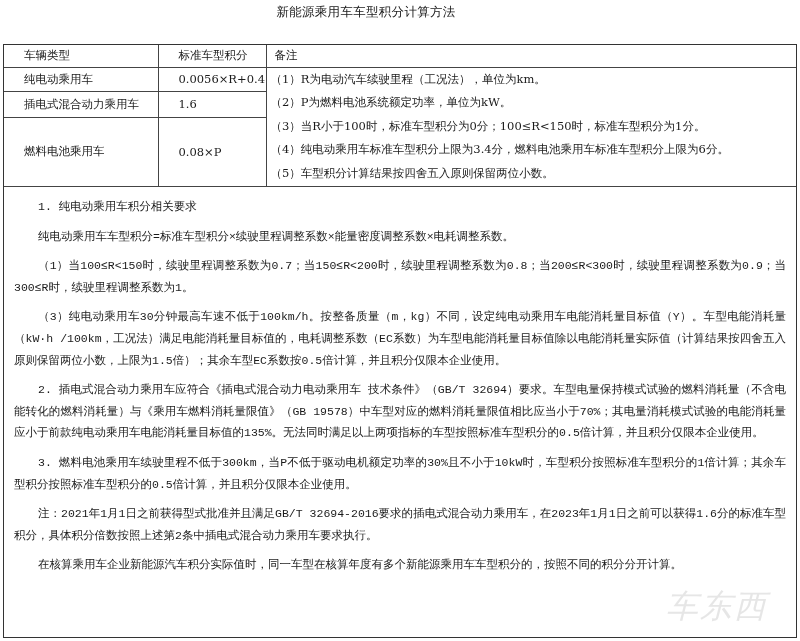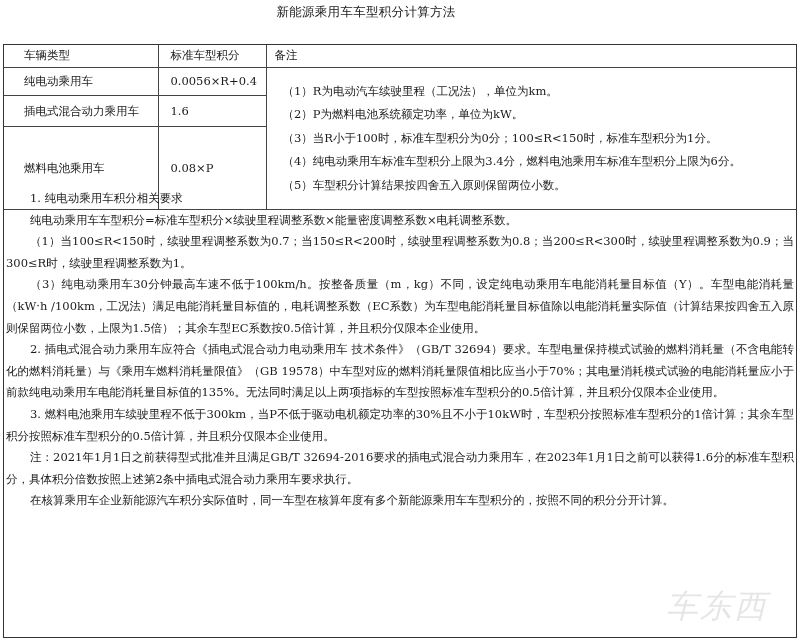--- a/index.html
+++ b/index.html
@@ -21,29 +21,29 @@
     border-collapse: collapse; table-layout: fixed;
     font-size: 11.5px;
   }
   table.grid td {
     border: 1px solid #444; padding: 0 0 0 20px; vertical-align: middle;
     white-space: nowrap; overflow: hidden;
   }
   table.grid tr td:first-child { border-left: none; }
   table.grid tr td:last-child { border-right: none; }
   table.grid tr:first-child td { border-top: none; }
-  table.grid td.col2 { padding-left: 12px; }
+  table.grid td.col2 { padding-left: 20px; }
   table.grid td.col3 { padding-left: 20px; }
   .note-line { height: 23.5px; line-height: 23.5px; padding-left: 8px; }
   .note-line.first { padding-left: 4px; }
   .body {
     position: absolute; left: 0; top: 141px; width: 788px;
     font-size: 11.5px; line-height: 21.6px; padding: 2px 0 0 2px;
   }
-  .body p { margin: 0; text-align: justify; text-align-last: left; }
+  .body p { margin: 8px; text-align: justify; text-align-last: left; font-family: Liberation Mono, monospace; }
   .body p.indent { text-indent: 24px; }
   .watermark {
     position: absolute; right: 28px; bottom: 8px;
     font-family: "DejaVu Sans", sans-serif; font-size: 32px; font-weight: normal;
     color: rgba(210,210,210,0.55); font-style: italic; letter-spacing: 2px;
   }
 </style>
 </head>
 <body>
 
@@ -58,21 +58,21 @@
     </colgroup>
     <tbody>
         <tr style="height:22px">
       <td>车辆类型</td>
       <td class="col2">标准车型积分</td>
       <td class="col3" style="padding-left:8px">备注</td>
     </tr>
     <tr style="height:24px">
       <td>纯电动乘用车</td>
       <td class="col2">0.0056×R+0.4</td>
-      <td rowspan="3" style="padding:12px; vertical-align:top">
+      <td rowspan="3" style="padding:0; vertical-align:top">
         <div class="note-line first">（1）R为电动汽车续驶里程（工况法），单位为km。</div>
         <div class="note-line first">（2）P为燃料电池系统额定功率，单位为kW。</div>
         <div class="note-line first">（3）当R小于100时，标准车型积分为0分；100≤R&lt;150时，标准车型积分为1分。</div>
         <div class="note-line first">（4）纯电动乘用车标准车型积分上限为3.4分，燃料电池乘用车标准车型积分上限为6分。</div>
         <div class="note-line first">（5）车型积分计算结果按四舍五入原则保留两位小数。</div>
       </td>
     </tr>
     <tr style="height:26px">
       <td>插电式混合动力乘用车</td>
       <td class="col2">1.6</td>

